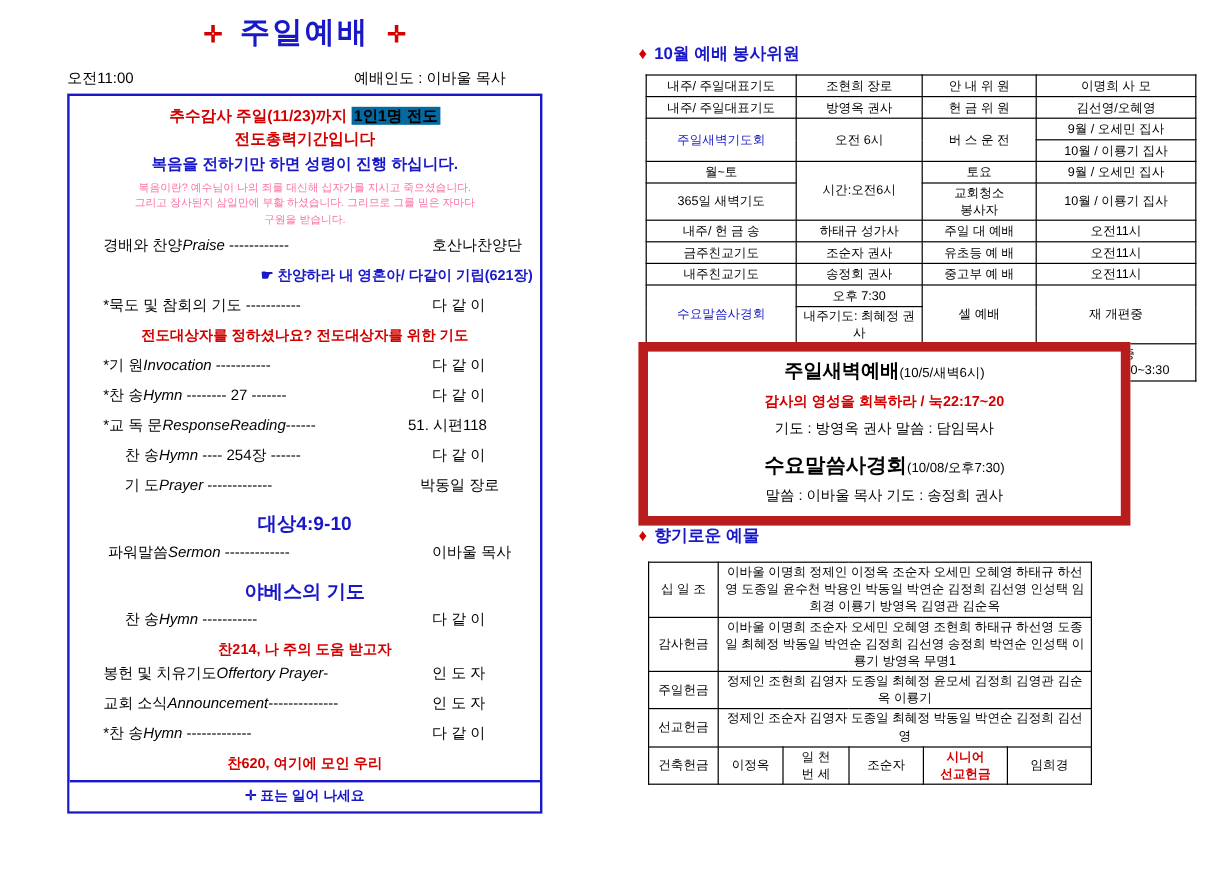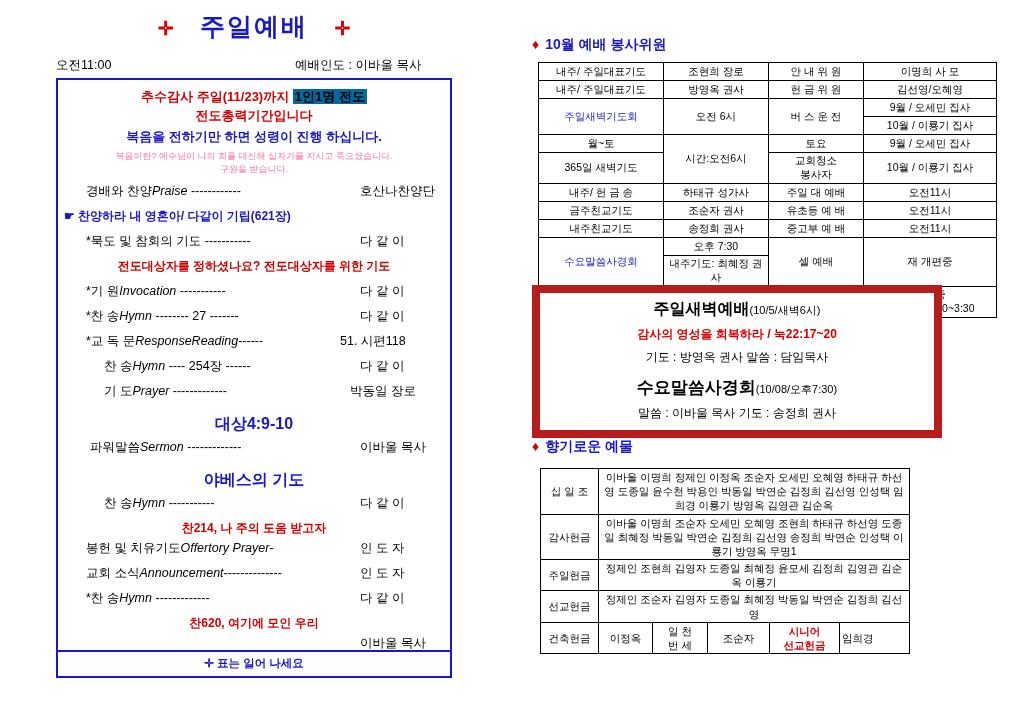--- a/index.html
+++ b/index.html
@@ -10,21 +10,21 @@
     color:#000;
     position:relative;
     overflow:hidden;
   }
   .page{position:relative;width:1024px;height:724px;}
 
   
   .left{position:absolute;left:0;top:0;width:508px;height:724px;}
   .title-row{text-align:center;margin-top:10px;}
   .title-row .cross{color:#d40000;font-size:19px;font-weight:bold;}
-  .title-row .tt{color:#1818c8;font-size:25px;font-weight:bold;letter-spacing:2px;margin:0 22px;}
+  .title-row .tt{color:#1818c8;font-size:25px;font-weight:bold;letter-spacing:2px;margin:0 10px;}
   .sub-row{position:relative;height:18px;margin-top:14px;font-size:12.5px;}
   .sub-row .time{position:absolute;left:56px;top:0;}
   .sub-row .leader{position:absolute;left:295px;top:0;}
 
   .bulletin{
     position:absolute;left:56px;top:78px;width:396px;height:600px;
     border:2px solid #1818c8;background:#fff;box-sizing:border-box;
   }
   .bulletin-inner{padding:8px 6px 0 6px;}
 
@@ -103,33 +103,34 @@
       <div class="bulletin-inner">
 
         <div class="notice">
           <div class="l1">
             <span>추수감사 주일(11/23)까지 </span><span class="hl">1인1명 전도</span>
           </div>
           <div class="l2">전도총력기간입니다</div>
           <div class="l3">복음을 전하기만 하면 성령이 진행 하십니다.</div>
           <div class="small">
             <div>복음이란? 예수님이 나의 죄를 대신해 십자가를 지시고  죽으셨습니다.</div>
+            <div>그리고 장사된지 삼일만에 부활 하셨습니다. 그리므로 그를 믿은 자마다</div>
             <div>구원을 받습니다.</div>
           </div>
         </div>
 
         <div class="lines">
 
           <div class="line">
               <span class="a" style="left:22px"><span>경배와 찬양</span><span class="ital">Praise</span> <span>------------</span></span>
               <span class="a" style="left:296px">호산나찬양단</span>
             </div>
 
           <div class="line">
-              <span class="a center-blue-s" style="left:0;width:100%;text-align:left">☛ 찬양하라 내 영혼아/ 다같이 기립(621장)</span>
+              <span class="a center-blue-s" style="left:0;width:100%;text-align:right">☛ 찬양하라 내 영혼아/ 다같이 기립(621장)</span>
             </div>
 
           <div class="line">
               <span class="a" style="left:22px"><span>*묵도 및 참회의 기도</span> <span>-----------</span></span>
               <span class="a" style="left:296px">다 같 이</span>
             </div>
 
           <div class="line">
               <span class="a center-red-s" style="left:0;width:100%;text-align:center">전도대상자를 정하셨나요? 전도대상자를 위한 기도</span>
             </div>
@@ -334,19 +335,19 @@
             <td colspan="5">정제인 조순자 김영자 도종일 최혜정 박동일 박연순 김정희 김선영</td>
           </tr>
         <tr style="height:28px">
           <td class="lbl b">건축헌금</td>
           <td style="text-align:center">이정옥</td>
           <td style="text-align:center;white-space:pre-line">일 천
 번 세</td>
           <td style="text-align:center">조순자</td>
           <td style="text-align:center;white-space:pre-line;font-weight:bold;color:#d40000">시니어
 선교헌금</td>
-          <td style="text-align:left">임희경</td>
+          <td style="text-align:center">임희경</td>
         </tr>
       </tbody>
     </table>
 
   </div>
 </div>
 
 </body></html>

